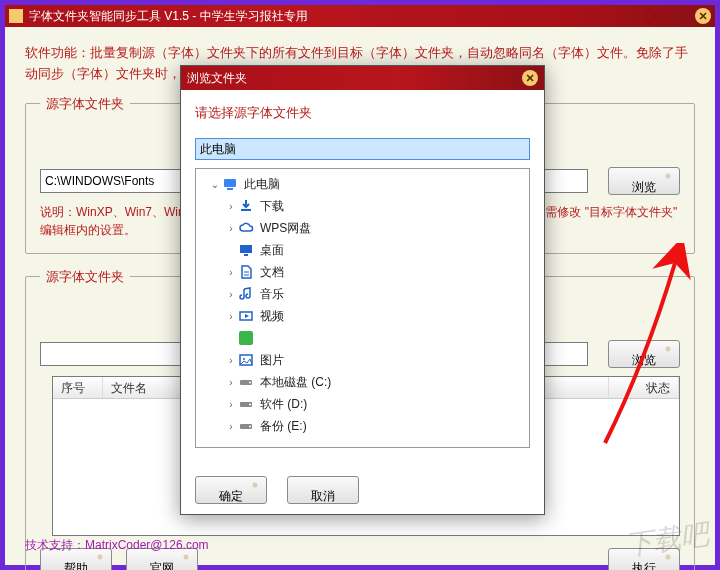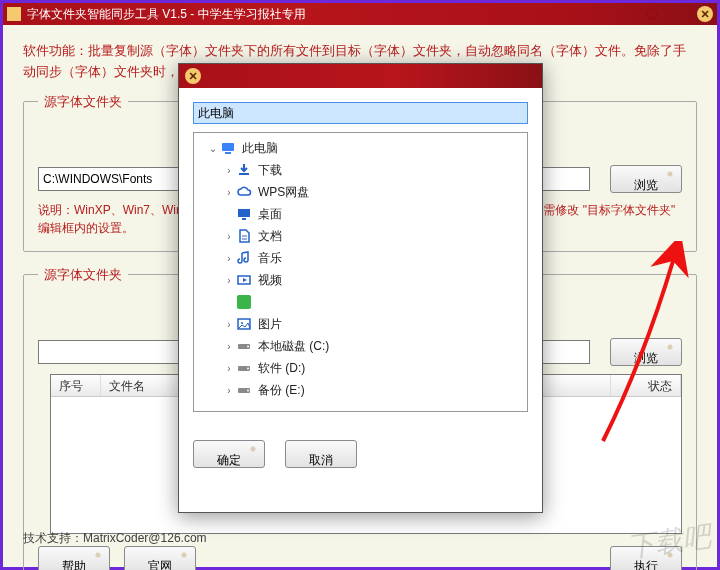--- a/index.html
+++ b/index.html
@@ -1,18 +1,18 @@
 <!DOCTYPE html>
 <html><head>
   <meta charset="utf-8">
   <style>
     * { box-sizing: border-box; margin: 0; padding: 0; }
     body { font-family: "Microsoft YaHei", SimSun, Arial, sans-serif; font-size: 12px; background: #f0f0f0; width: 720px; height: 570px; overflow: hidden; position: relative; }
     
-    .main-window { width: 720px; height: 570px; background: #f5f5e8; border: 3px solid #6d28d9; position: relative; }
+    .main-window { width: 720px; height: 570px; background: #f5f5e8; border: 5px solid #6d28d9; position: relative; }
     
     .title-bar { height: 22px; background: linear-gradient(to right, #a81018, #b8151c 40%, #a81018 80%, #8a1015); color: #fff; display: flex; align-items: center; padding: 0 4px; position: relative; }
     .title-icon { width: 14px; height: 14px; background: #f5c96e; margin-right: 6px; }
     .title-text { font-size: 12px; flex: 1; }
     .title-close { width: 16px; height: 16px; background: #f5c96e; border-radius: 50%; display: flex; align-items: center; justify-content: center; color: #5a2a00; font-weight: bold; font-size: 11px; cursor: pointer; }
     .title-swirl { position: absolute; right: 30px; top: 0; width: 50px; height: 22px; opacity: 0.3; background: radial-gradient(circle at 30% 50%, transparent 4px, #700 5px, transparent 6px); }
     
     .content { padding: 16px 20px 8px 20px; color: #b71c1c; height: calc(100% - 22px); position: relative; }
     .desc-text { color: #b71c1c; font-size: 13px; line-height: 1.6; margin-bottom: 10px; }
     
@@ -28,21 +28,21 @@
     .list-area { border: 1px solid #7a7a7a; background: #fff; height: 160px; margin-top: 6px; margin-bottom: 12px; position: relative; margin-left: 12px; }
     .list-header { display:flex; height:22px; border-bottom:1px solid #ccc; background:linear-gradient(#fefefe,#eaeaea); }
     .list-header span { padding: 3px 8px; border-right:1px solid #ddd; font-size: 12px; color:#333; }
     .col-num { width: 50px; }
     .col-name { flex: 1; }
     .col-status { width: 70px; text-align: right; }
     
     .bottom-row { display:flex; gap: 14px; align-items:center; }
     .spacer { flex:1; }
     
-    .footer { position: absolute; bottom: 20px; left: 20px; color:#404040; font-size:12px; }
+    .footer { position: absolute; bottom: 11px; left: 20px; color:#a21caf; font-size:12px; }
     
     
     .modal { position: absolute; left: 175px; top: 60px; width: 365px; height: 450px; background: #fff; border: 1px solid #555; box-shadow: 0 4px 20px rgba(0,0,0,0.4); z-index: 100; }
     .modal-title { height: 24px; background: linear-gradient(to right,#a81018,#b8151c 60%,#8a1015); color:#fff; display:flex; align-items:center; padding: 0 6px; position: relative; }
     .modal-title-text { flex:1; font-size:12px; }
     .modal-close { width:16px; height:16px; background:#f5c96e; border-radius:50%; display:flex; align-items:center; justify-content:center; color:#5a2a00; font-weight:bold; font-size:11px; cursor:pointer; }
     .modal-body { padding: 14px; }
     .modal-label { color:#b71c1c; font-size:13px; margin-bottom:16px; }
     .modal-input { width: 100%; height: 22px; border:1px solid #4a90e2; background:#cde6ff; padding:0 4px; font-size:12px; margin-bottom:8px; }
     .tree { border:1px solid #999; height: 280px; overflow:auto; padding: 4px 0; font-size:12px; }
@@ -102,23 +102,25 @@
         <div class="spacer"></div>
         <button class="btn btn-orn">执行</button>
       </div>
     </fieldset>
 
     <div class="footer">技术支持：MatrixCoder@126.com</div>
   </div>
 
   <div class="modal">
     <div class="modal-title">
+      <div class="modal-title-text">浏览文件夹</div>
       <div class="modal-close">✕</div>
     </div>
     <div class="modal-body">
+      <div class="modal-label">请选择源字体文件夹</div>
       <input class="modal-input" value="此电脑" style="">
       <div class="tree" id="tree">
           <div class="tree-item indent1">
             <span class="expander">⌄</span>
             <span class="ticon">
               <svg viewBox="0 0 16 16">
                 <rect x="2" y="3" width="12" height="8" rx="1" fill="#3b82f6"></rect>
                 <rect x="5" y="12" width="6" height="2" fill="#3b82f6"></rect>
               </svg>
             </span>

